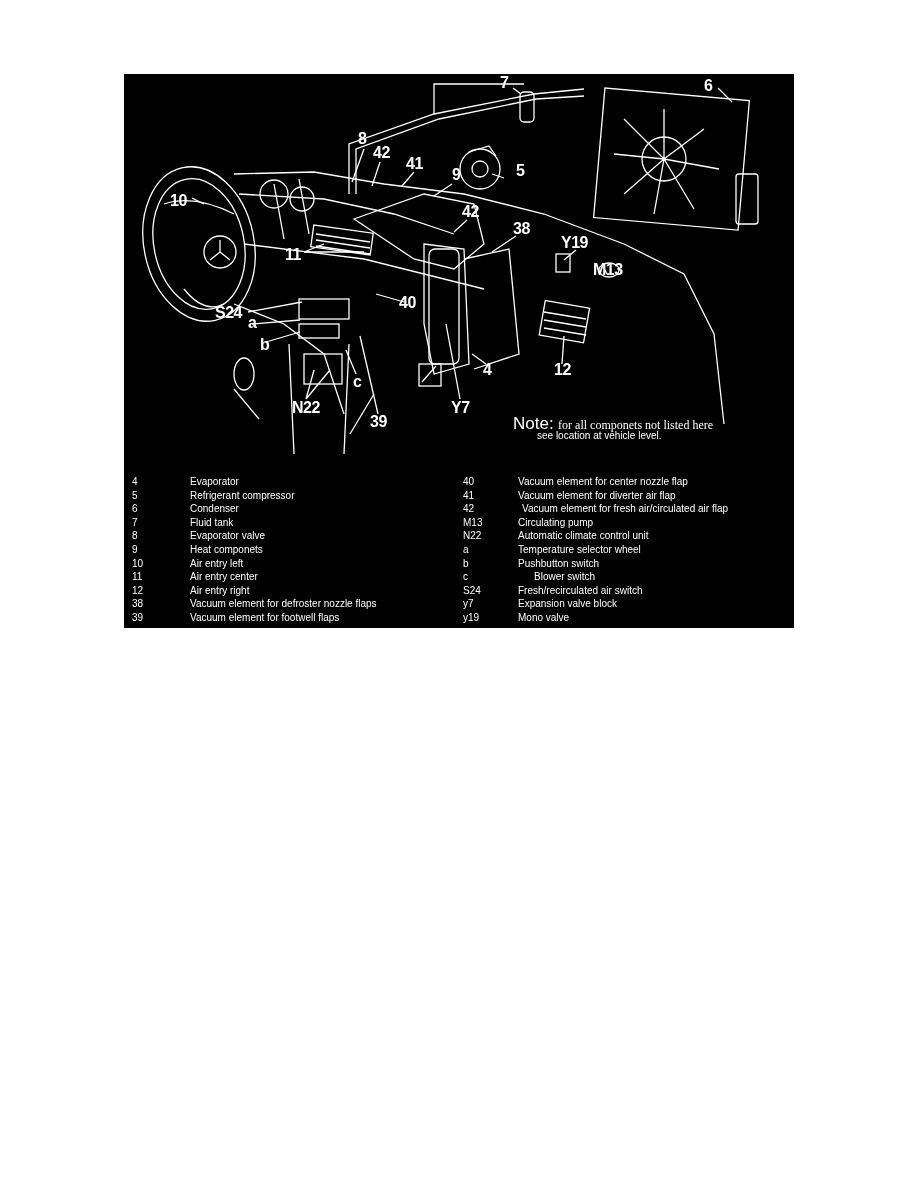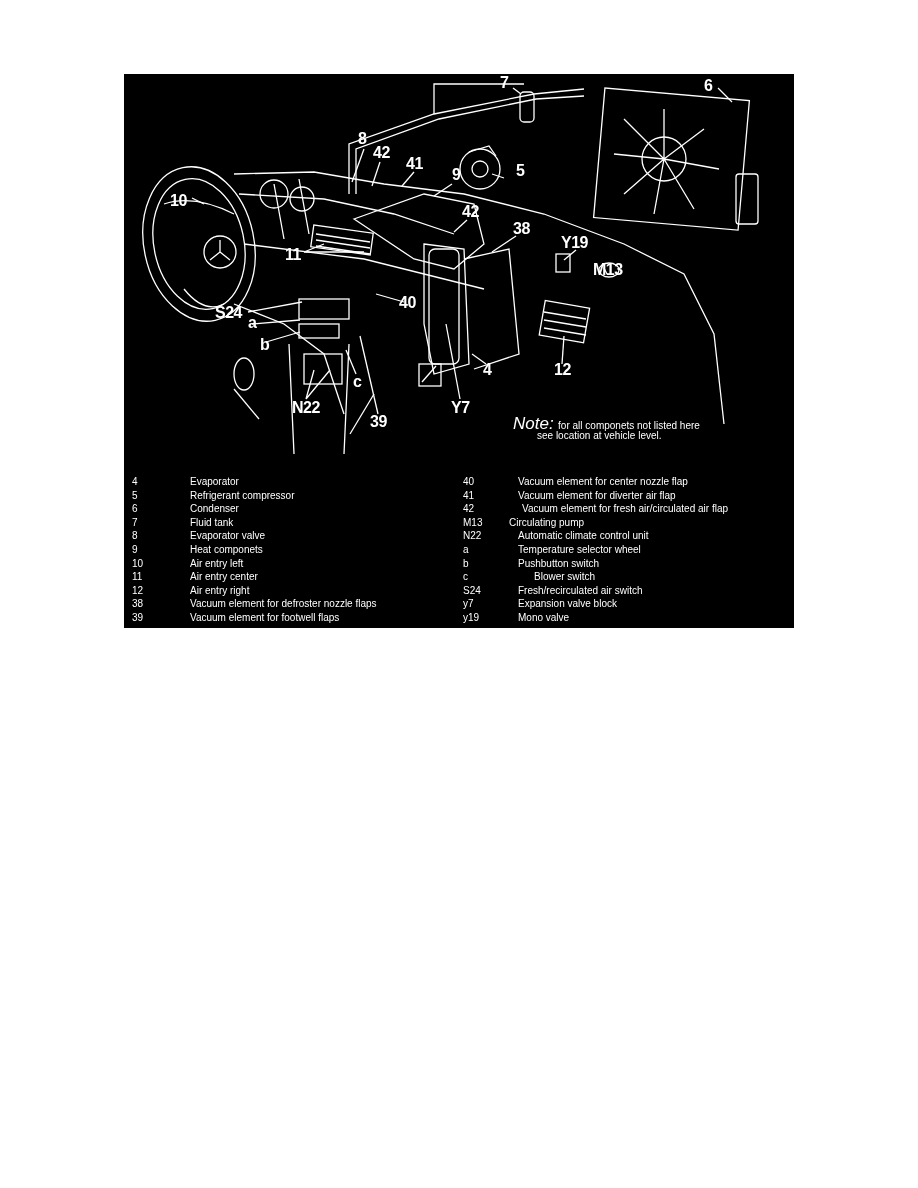--- a/index.html
+++ b/index.html
@@ -2,22 +2,22 @@
 <html><head>
   <meta charset="utf-8">
   <style>
     html, body { margin: 0; padding: 0; background: #ffffff; }
     body { width: 918px; height: 1188px; position: relative; overflow: hidden; font-family: "Liberation Sans", sans-serif; }
     .panel { position: absolute; left: 124px; top: 74px; width: 670px; height: 554px; background: #000000; }
     .diagram { position: absolute; left: 0; top: 0; width: 670px; height: 390px; }
     .diagram svg { position: absolute; left: 0; top: 0; }
     .callout { position: absolute; color: #ffffff; font-weight: bold; font-size: 16px; letter-spacing: -0.5px; font-family: "Liberation Sans", sans-serif; }
     .note { position: absolute; left: 389px; top: 340px; color: #ffffff; font-family: "Liberation Sans", sans-serif; }
-    .note-label { font-size: 17px; font-style: italic; }
-    .note-text { font-size: 10px; line-height: 15px; }
+    .note-label { font-size: 17px; }
+    .note-text { font-size: 12px; line-height: 15px; font-family: Liberation Serif, serif; }
     .note-line2 { position: absolute; left: 24px; top: 16px; white-space: nowrap; font-size: 10px; }
     .legend { position: absolute; left: 0; top: 402px; width: 670px; color: #ffffff; font-size: 10px; }
     .legend-row { position: absolute; height: 13.6px; white-space: nowrap; }
     .legend-key { position: absolute; left: 0; }
     .legend-desc { position: absolute; }
   </style>
 </head>
 <body>
 
 <div class="panel">
@@ -194,21 +194,21 @@
     <div class="legend-row" style="left:339px;top:13.6px;">
         <span class="legend-key">41</span>
         <span class="legend-desc" style="left:55px">Vacuum element for diverter air flap</span>
       </div>
     <div class="legend-row" style="left:339px;top:27.2px;">
         <span class="legend-key">42</span>
         <span class="legend-desc" style="left:59px">Vacuum element for fresh air/circulated air flap</span>
       </div>
     <div class="legend-row" style="left:339px;top:40.8px;">
         <span class="legend-key">M13</span>
-        <span class="legend-desc" style="left:46px">Circulating pump</span>
+        <span class="legend-desc" style="left:55px">Circulating pump</span>
       </div>
     <div class="legend-row" style="left:339px;top:54.4px;">
         <span class="legend-key">N22</span>
         <span class="legend-desc" style="left:55px">Automatic climate control unit</span>
       </div>
     <div class="legend-row" style="left:339px;top:68px;">
         <span class="legend-key">a</span>
         <span class="legend-desc" style="left:55px">Temperature selector wheel</span>
       </div>
     <div class="legend-row" style="left:339px;top:81.6px;">

